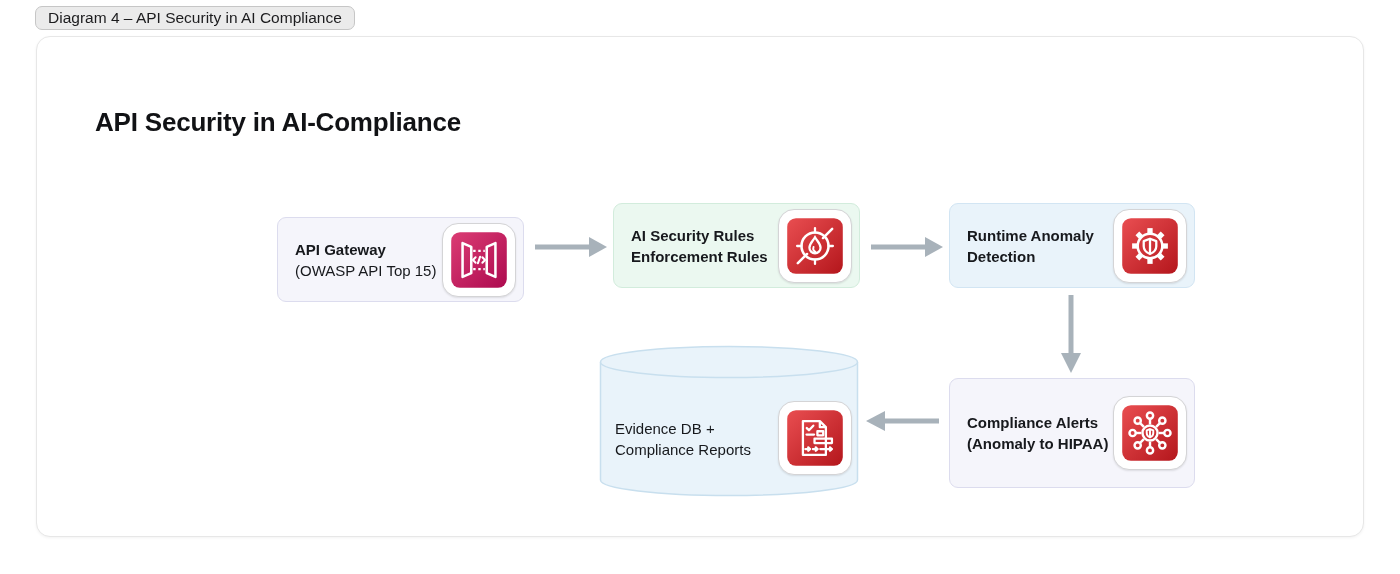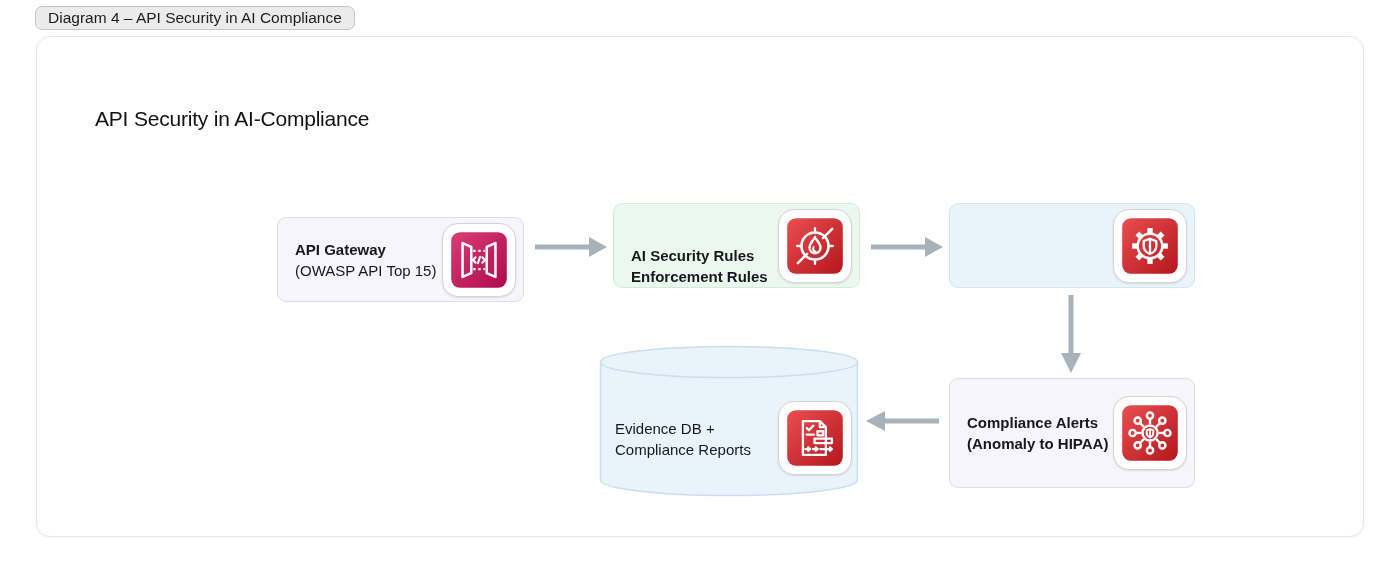--- a/index.html
+++ b/index.html
@@ -15,29 +15,29 @@
   }
 
   .card {
     position: absolute; left: 36px; top: 36px; width: 1328px; height: 501px;
     background: #ffffff; border: 1px solid #e7e7e7; border-radius: 14px;
     box-shadow: 0 1px 3px rgba(0,0,0,0.05);
   }
 
   .diagram-title {
     position: absolute; left: 58px; top: 70px;
-    font-size: 21px; font-weight: 400; color: #111215; letter-spacing: -0.2px;
+    font-size: 26px; font-weight: 700; color: #111215; letter-spacing: -0.2px;
   }
 
   .node {
     position: absolute; height: 85px; border-radius: 9px;
     display: flex; align-items: center;
   }
   .node-lavender { background: #f5f5fb; border: 1px solid #dcdcee; }
-  .node-green    { background: #ebf8f0; border: 1px solid #d2ecdc; align-items: flex-end; }
+  .node-green    { background: #ebf8f0; border: 1px solid #d2ecdc; }
   .node-blue     { background: #e9f3fa; border: 1px solid #d2e5f3; }
 
   .node-api-gateway        { left: 240px; top: 166px; width: 247px; margin-top: 14px; }
   .node-rules-layer        { left: 576px; top: 166px; width: 247px; }
   .node-runtime-detection  { left: 912px; top: 166px; width: 246px; }
   .node-compliance-alerts  { left: 912px; top: 341px; width: 246px; height: 110px; }
 
   .node-text { padding-left: 17px; font-size: 15px; line-height: 21px; color: #17191d; }
   .node-text .l1 { font-weight: 700; }
   .node-text .l2 { font-weight: 700; }
@@ -141,20 +141,24 @@
         </svg>
       </div>
     </div>
 
     <svg class="arrow" style="left:828px; top:197px;" width="82" height="26">
       <line x1="6" y1="13" x2="60" y2="13" stroke="#a8b2ba" stroke-width="5"></line>
       <polygon points="60,3 78,13 60,23" fill="#a8b2ba"></polygon>
     </svg>
 
     <div class="node node-blue node-runtime-detection">
+      <div class="node-text">
+        <div class="l1">Runtime Anomaly</div>
+        <div class="l2">Detection</div>
+      </div>
       <div class="icon-frame">
         <svg viewBox="0 0 24 24">
           <defs>
             <linearGradient id="gRed2" x1="0" y1="0" x2="1" y2="1">
               <stop offset="0" stop-color="#e94e51"></stop>
                 <stop offset="1" stop-color="#b4161c"></stop>
             </linearGradient>
           </defs>
           <rect x="0.5" y="0.5" width="23" height="23" rx="3.6" fill="url(#gRed2)"></rect>
           <g fill="none" stroke="#ffffff">

